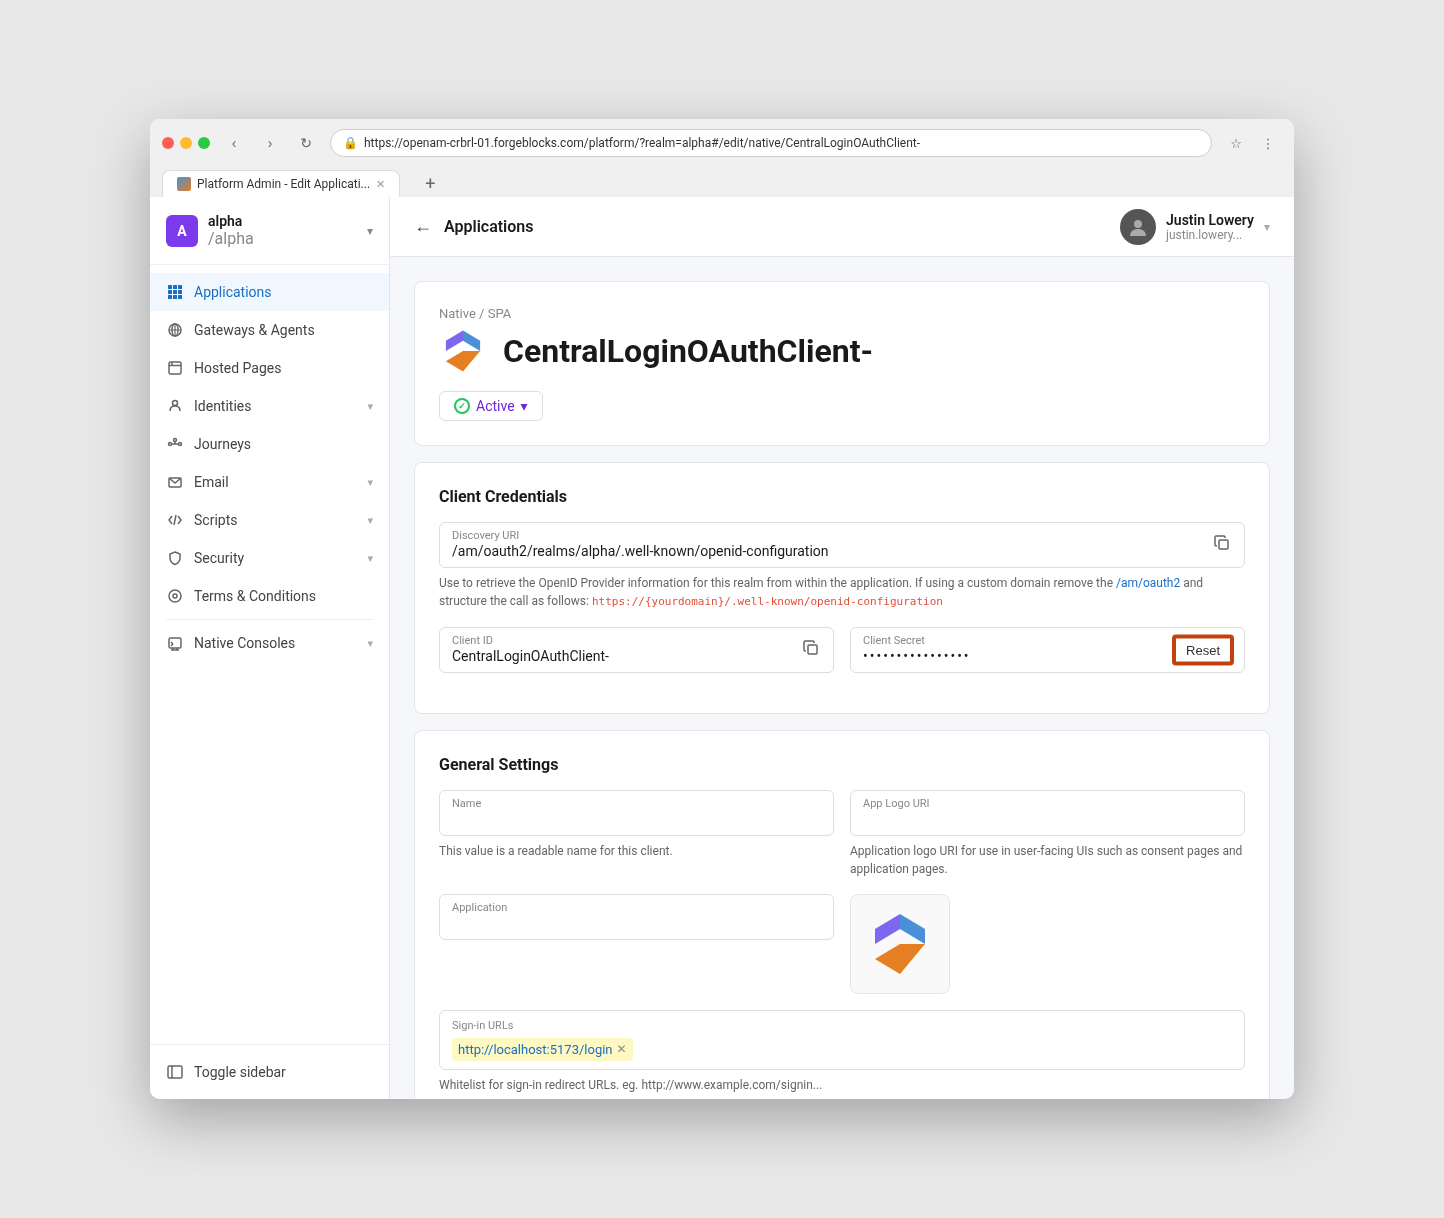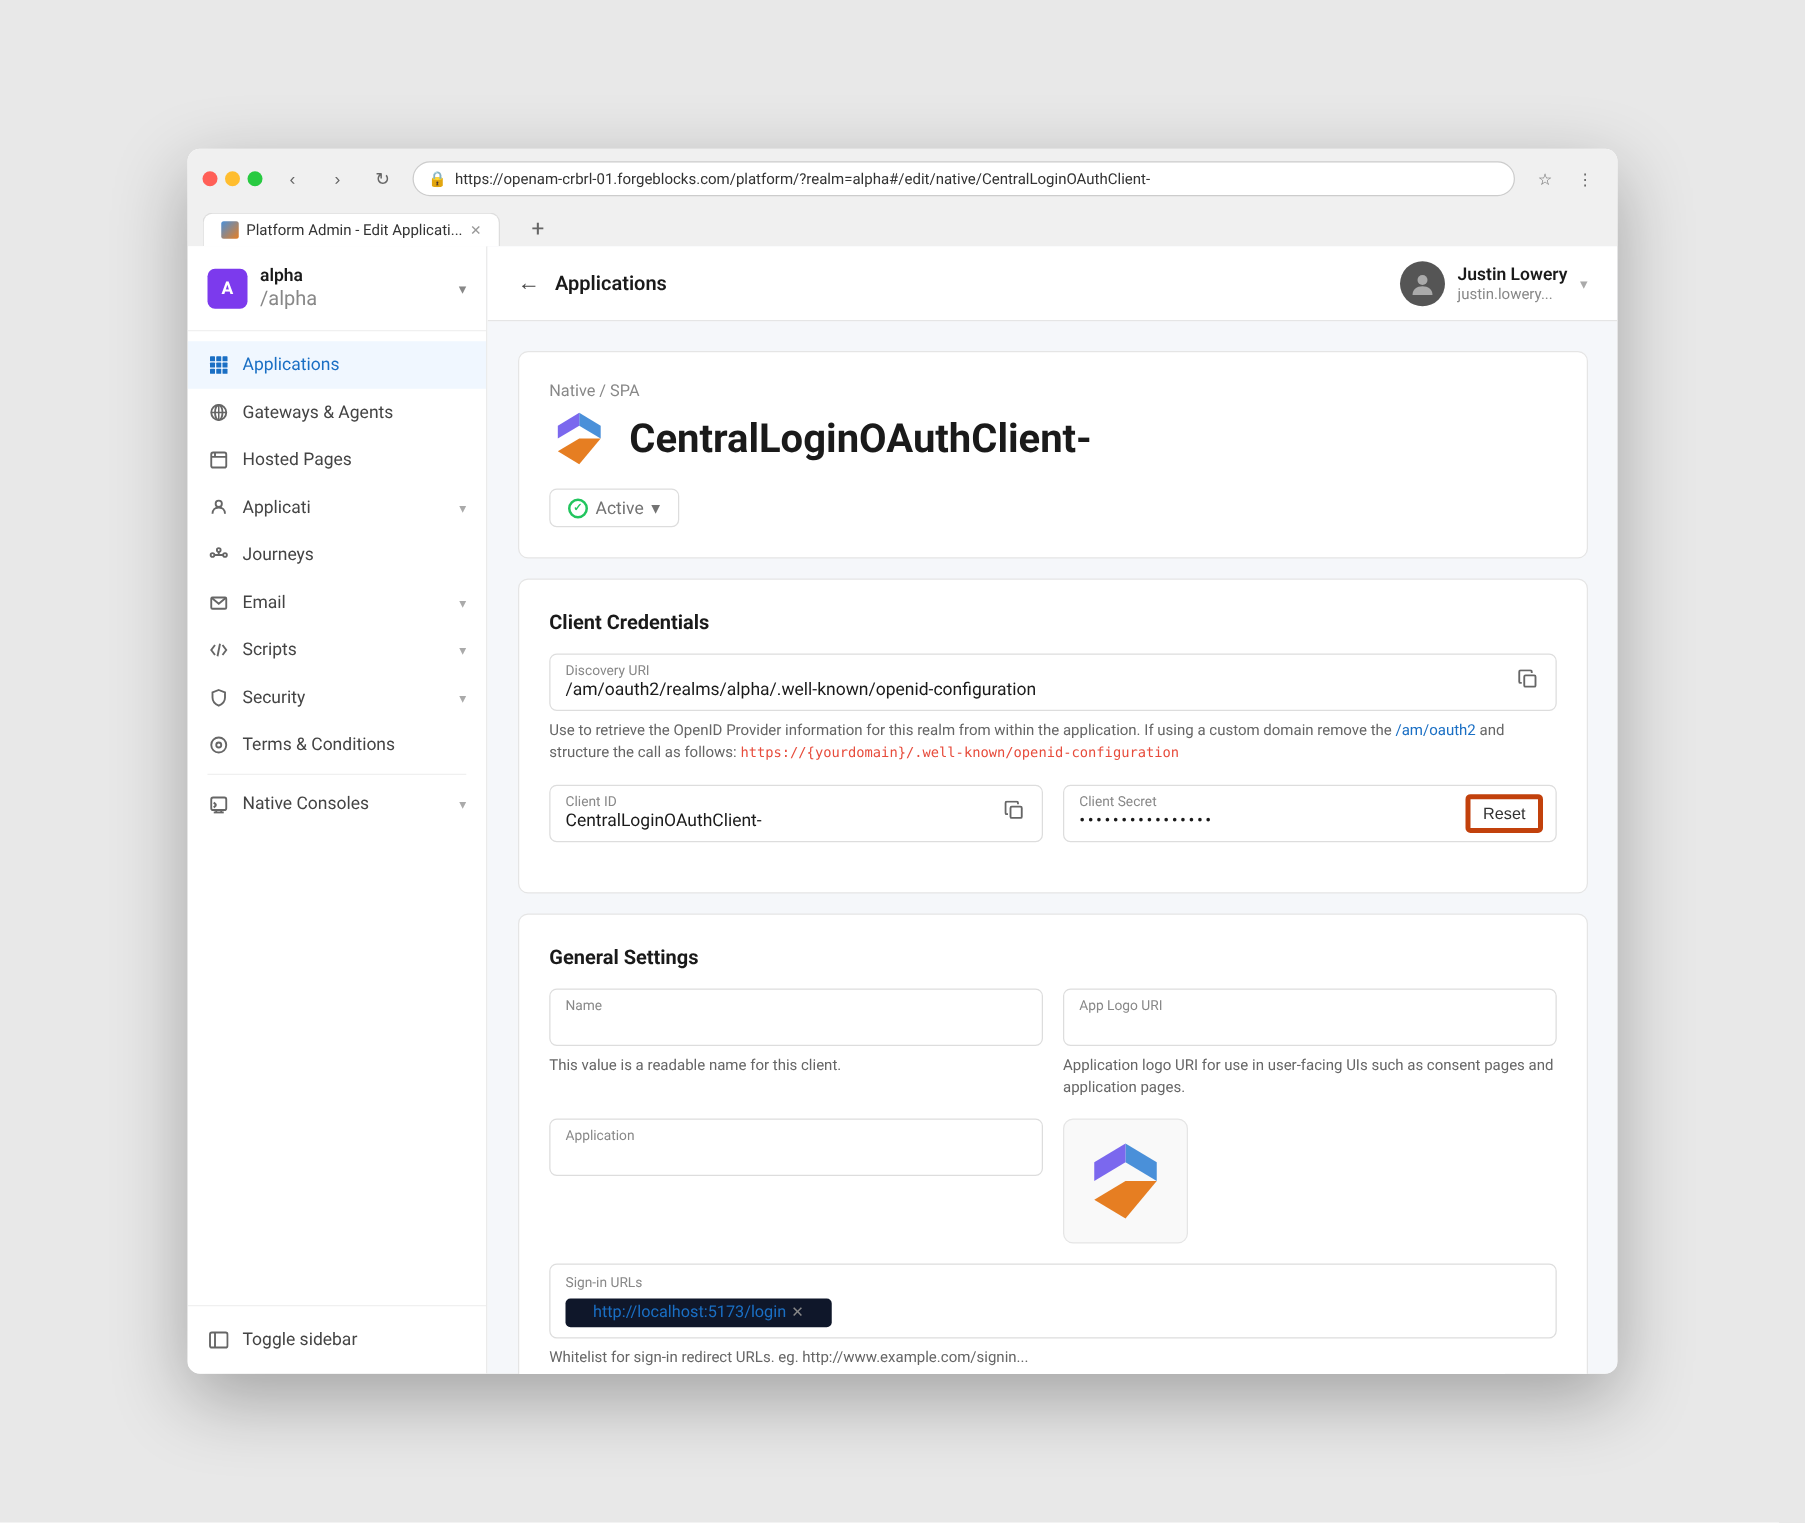--- a/index.html
+++ b/index.html
@@ -65,21 +65,21 @@
 
     
     .content { flex: 1; overflow-y: auto; padding: 24px; }
 
     
     .app-header { background: #f9f9f9; padding: 24px 32px; margin-bottom: 0; }
     .app-type { font-size: 13px; color: #888; margin-bottom: 6px; }
     .app-title-row { display: flex; align-items: center; gap: 16px; margin-bottom: 16px; }
     .app-logo { width: 48px; height: 48px; flex-shrink: 0; }
     .app-name { font-size: 32px; font-weight: 700; color: #1a1a1a; }
-    .status-badge { display: inline-flex; align-items: center; gap: 6px; padding: 6px 14px; background: #fff; border: 1px solid #ddd; border-radius: 6px; cursor: pointer; font-size: 14px; color: #737373; }
+    .status-badge { display: inline-flex; align-items: center; gap: 6px; padding: 6px 14px; background: #fff; border: 1px solid #ddd; border-radius: 6px; cursor: pointer; font-size: 14px; color: #6d28d9; }
     .status-dot { width: 16px; height: 16px; border-radius: 50%; border: 2px solid #22c55e; display: flex; align-items: center; justify-content: center; }
     .status-dot::after { content: '✓'; font-size: 9px; color: #22c55e; font-weight: 700; }
 
     
     .card { background: #fff; border: 1px solid #e5e5e5; border-radius: 8px; padding: 24px; margin-bottom: 16px; }
     .card-title { font-size: 16px; font-weight: 700; color: #1a1a1a; margin-bottom: 16px; }
 
     
     .field-group { margin-bottom: 16px; }
     .field-row { display: flex; gap: 16px; margin-bottom: 16px; }
@@ -93,21 +93,21 @@
     .field-code { font-family: monospace; font-size: 11px; color: #e74c3c; }
 
     .reset-btn { position: absolute; right: 10px; top: 50%; transform: translateY(-50%); background: none; border: 4px solid #c2410c; border-radius: 4px; padding: 4px 10px; cursor: pointer; font-size: 13px; color: #333; }
 
     .secret-value { font-family: monospace; letter-spacing: 2px; }
 
     
     .tag-input-container { border: 1px solid #ddd; border-radius: 6px; padding: 8px 12px; }
     .tag-input-label { font-size: 11px; color: #888; margin-bottom: 6px; }
     .tags-row { display: flex; flex-wrap: wrap; gap: 6px; align-items: center; }
-    .tag { display: inline-flex; align-items: center; gap: 4px; background: #0f172a; color: #1a6fc4; padding: 4px 22px; border-radius: 4px; font-size: 13px; }
+    .tag { display: inline-flex; align-items: center; gap: 4px; background: #fef9c3; color: #1a6fc4; padding: 4px 6px; border-radius: 4px; font-size: 13px; }
     .tag-remove { cursor: pointer; color: #888; font-size: 12px; }
 
     
     .image-preview { width: 100px; height: 100px; border: 1px solid #e5e5e5; border-radius: 8px; display: flex; align-items: center; justify-content: center; background: #f9f9f9; }
 
     .sidebar-bottom { margin-top: auto; padding: 8px 0; border-top: 1px solid #f0f0f0; }
   </style>
 </head>
 <body>
 
@@ -202,21 +202,21 @@
           <span class="nav-label">Hosted Pages</span>
         </div>
 
         <div class="nav-item">
           <div class="nav-icon">
             <svg width="16" height="16" viewBox="0 0 16 16" fill="none" stroke="currentColor" stroke-width="1.5">
                 <circle cx="8" cy="5" r="2.5"></circle>
                 <path d="M3 13c0-3 2-5 5-5s5 2 5 5"></path>
               </svg>
           </div>
-          <span class="nav-label">Applicati</span>
+          <span class="nav-label">Identities</span>
           <span class="nav-chevron">▾</span>
         </div>
 
         <div class="nav-item">
           <div class="nav-icon">
             <svg width="16" height="16" viewBox="0 0 16 16" fill="none" stroke="currentColor" stroke-width="1.5">
                 <circle cx="3" cy="8" r="1.5"></circle>
                 <circle cx="13" cy="8" r="1.5"></circle>
                 <circle cx="8" cy="4" r="1.5"></circle>
                 <line x1="4.5" y1="8" x2="11.5" y2="8"></line>

